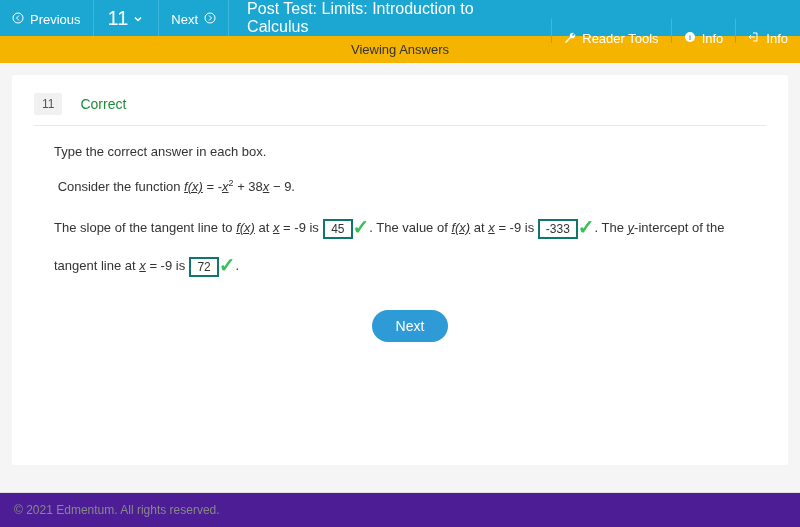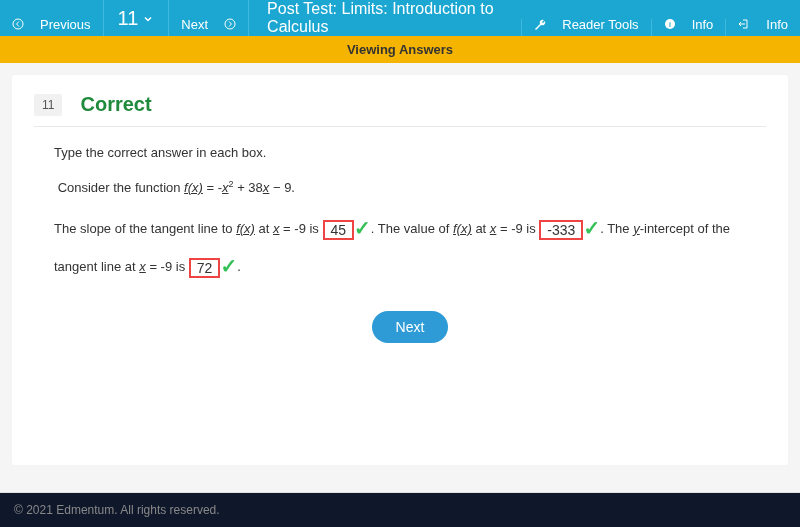--- a/index.html
+++ b/index.html
@@ -15,25 +15,25 @@
   .topbar {
     display: flex;
     align-items: stretch;
     background: #1ba7d1;
     color: #fff;
     height: 36px;
     font-size: 13px;
   }
   .topbar .btn {
     display: flex;
-    align-items: flex-end;
-    padding: 4px 12px;
+    align-items: flex-start;
+    padding: 12px 12px;
     border-right: 1px solid #3eb9dd;
     cursor: pointer;
-    gap: 16px;
+    gap: 6px;
   }
   .topbar .btn.right { border-right: none; border-left: 1px solid #3eb9dd; margin-top: 19px; }
   .topbar .page-ind {
     display: flex;
     align-items: center;
     padding: 0 14px;
     border-right: 1px solid #3eb9dd;
     font-size: 20px;
     font-weight: 300;
     gap: 4px;
@@ -45,21 +45,21 @@
     padding: 0 18px;
     font-size: 16px;
     font-weight: 400;
   }
   .icon { display:inline-block; line-height:1; }
   .answerbar {
     background: #f5b400;
     color: #333;
     text-align: center;
     font-size: 13px;
-    font-weight: 700;
+    font-weight: 400;
     padding: 6px 0;
   }
   
   .card {
     background: #fff;
     margin: 12px 12px 0 12px;
     border-radius: 2px;
     padding: 18px 22px 30px 22px;
     min-height: 390px;
     position: relative;
@@ -75,38 +75,38 @@
   }
   .qnum {
     background: #f1f1f1;
     color: #555;
     font-size: 12px;
     padding: 4px 8px;
     border-radius: 2px;
   }
   .qstatus {
     color: #1f8a3b;
-    font-size: 20px;
-    font-weight: 700;
+    font-size: 14px;
+    font-weight: 400;
   }
   .body {
     font-size: 13px;
     color: #333;
     line-height: 1.9;
     padding-left: 20px;
   }
   .body p { margin-bottom: 10px; }
   .fx { font-style: italic; text-decoration: underline; }
   .sup { font-size: 9px; vertical-align: super; }
   .ans {
     display: inline-block;
-    border: 2px solid #ef4444;
+    border: 2px solid #0f766e;
     padding: 0 6px;
     min-width: 30px;
-    font-size: 14px;
+    font-size: 12px;
     line-height: 16px;
     vertical-align: middle;
     text-align: right;
   }
   .chk {
     display:inline-block;
     color: #36c157;
     font-size: 20px;
     font-weight: bold;
     vertical-align: middle;
@@ -123,21 +123,21 @@
     padding: 8px 24px;
     font-size: 14px;
     cursor: pointer;
   }
   .footer {
     position: absolute;
     bottom: 0;
     left: 0;
     right: 0;
     border-top: 1px solid #e0e0e0;
-    background: #0f172a;
+    background: #4c1d95;
     color: #888;
     font-size: 12px;
     padding: 10px 14px;
   }
 </style>
 </head>
 <body>
 
 <div class="topbar">
   <div class="btn">

